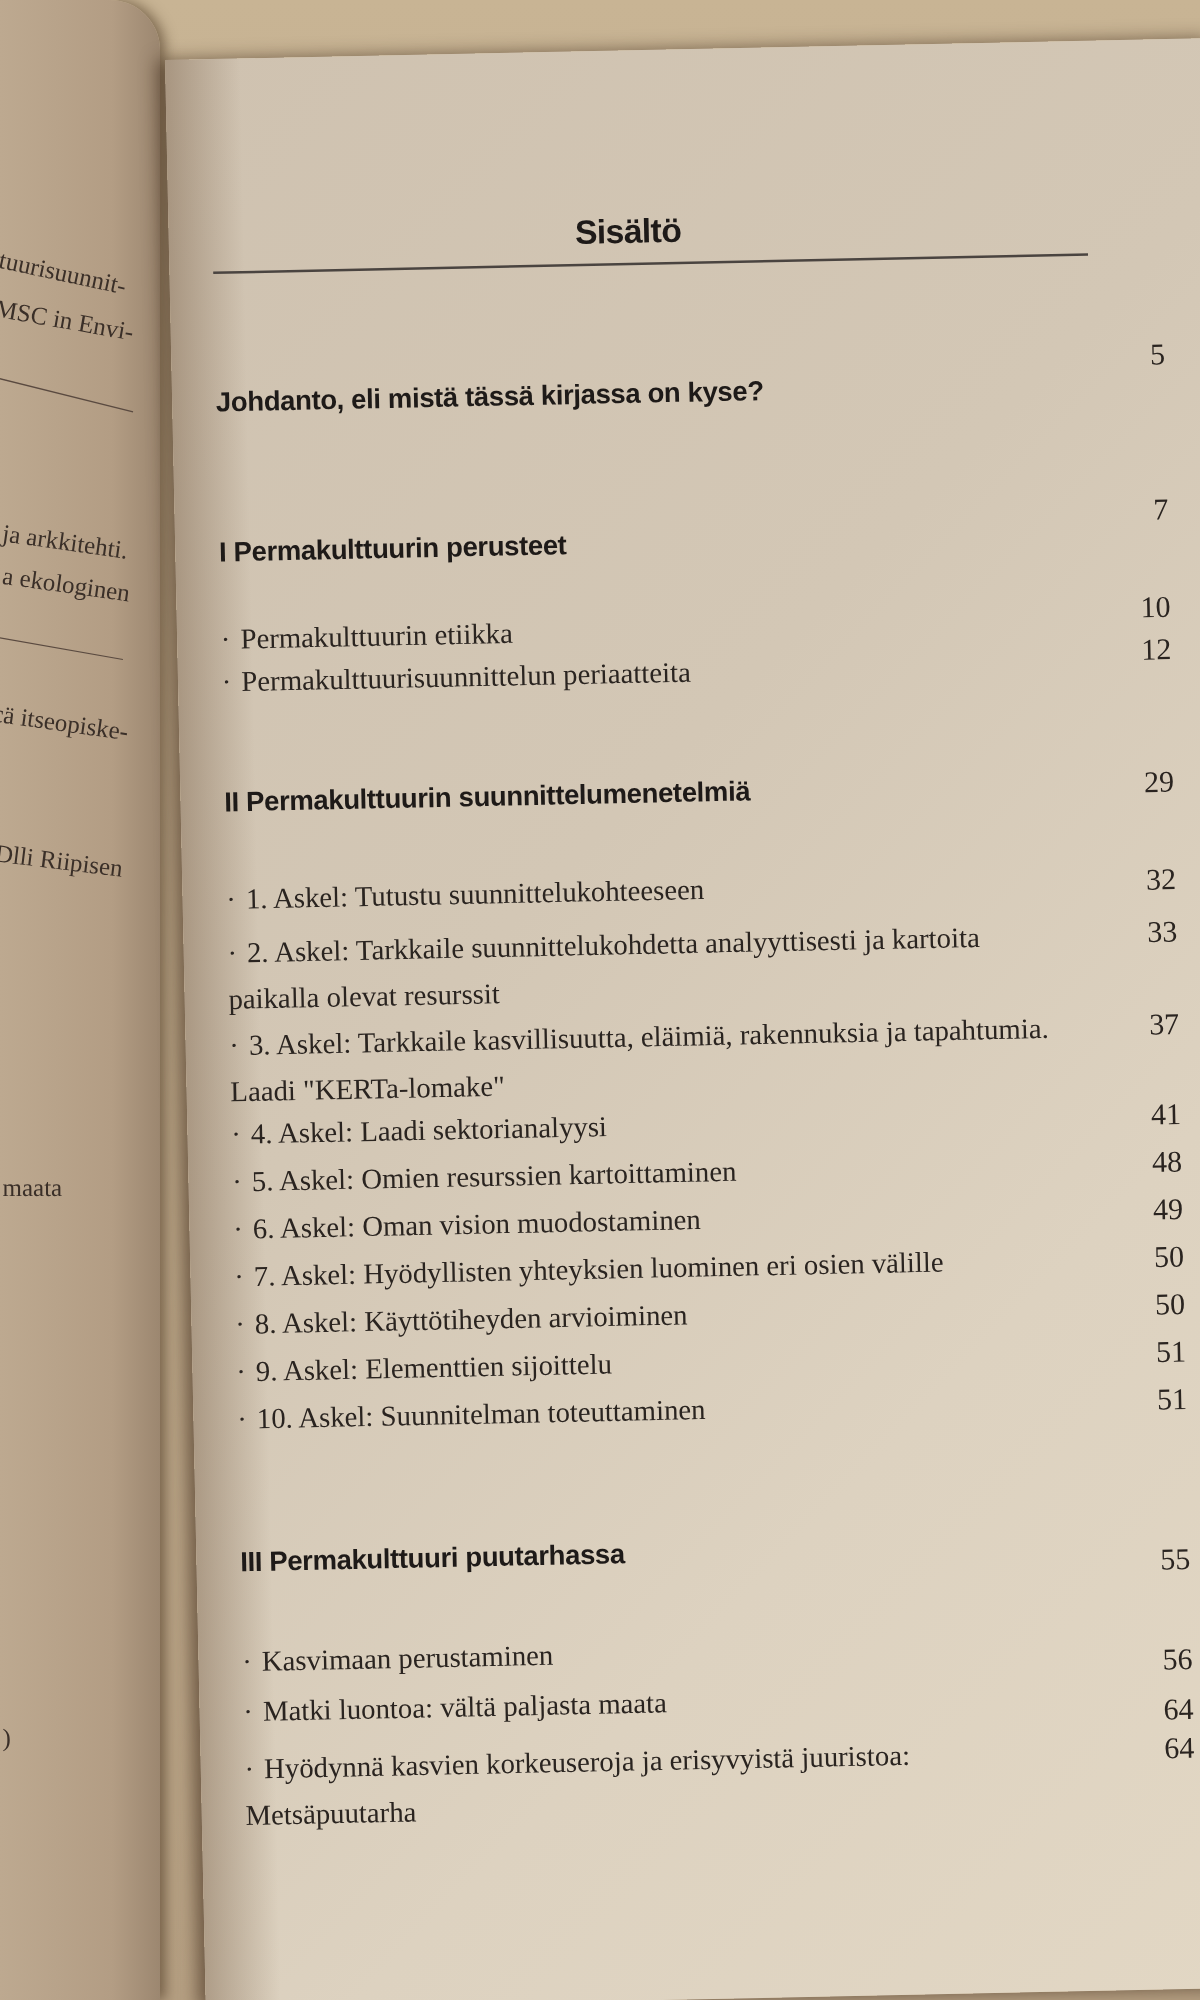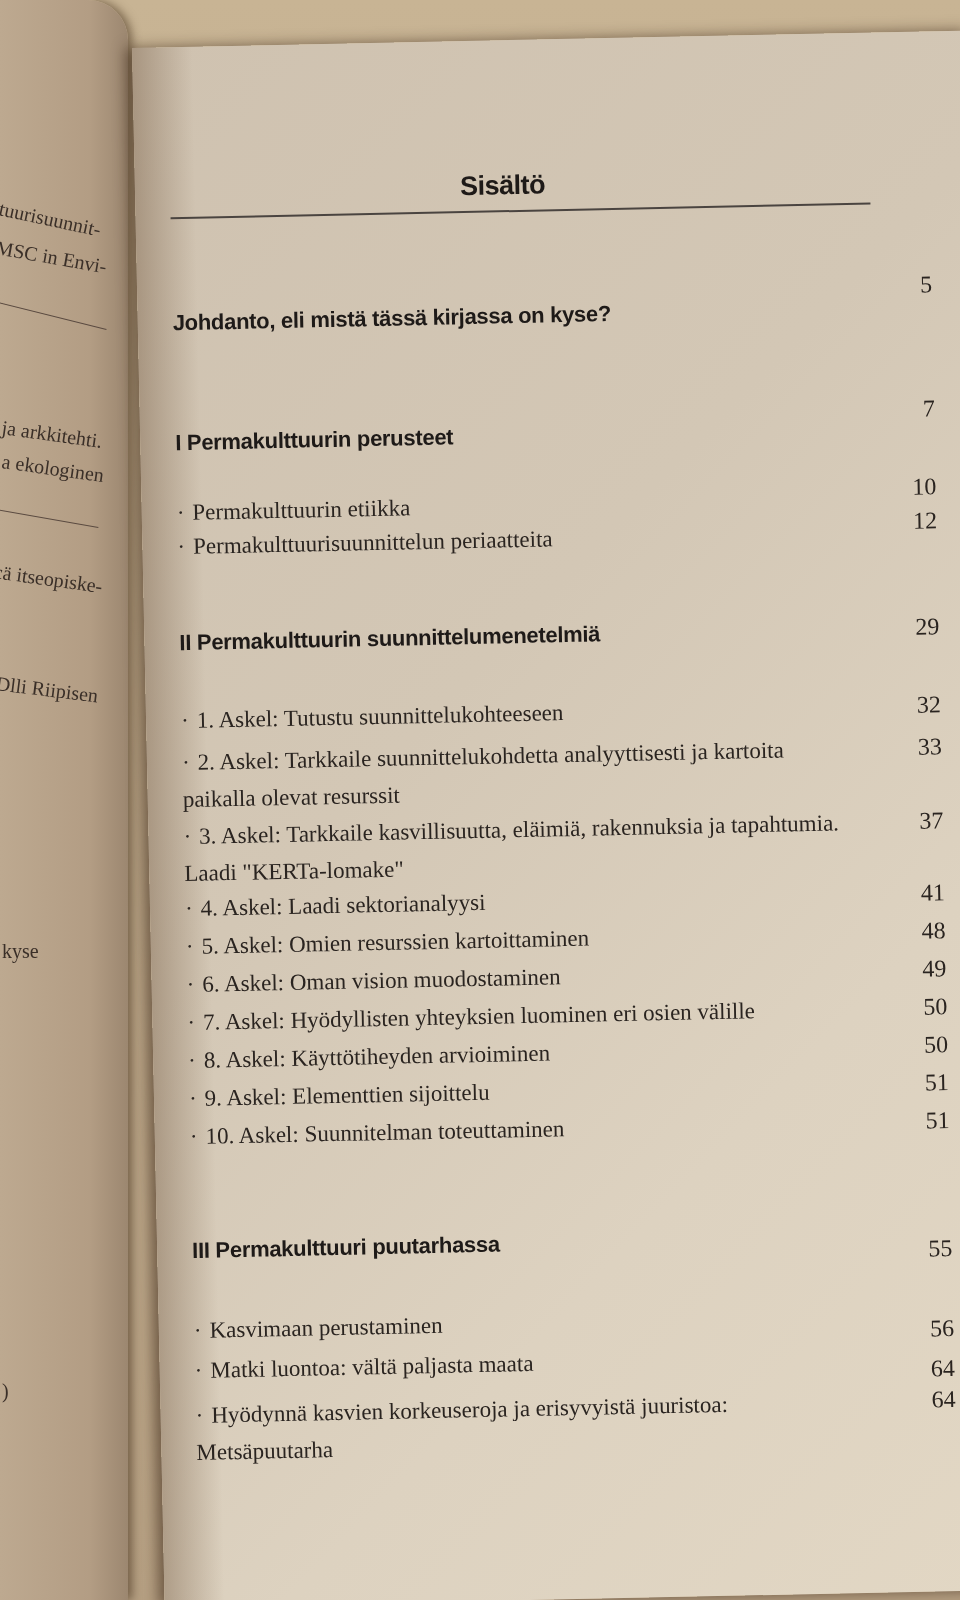--- a/index.html
+++ b/index.html
@@ -66,21 +66,21 @@
 
 <div class="left-page">
   <div class="left-line" style="left:-6px;top:196px;transform:rotate(12deg);">ttuurisuunnit-</div>
   <div class="left-line" style="left:-4px;top:236px;transform:rotate(10deg);">MSC in Envi-</div>
   <div class="left-rule" style="left:-10px;top:300px;width:120px;transform:rotate(14deg);"></div>
   <div class="left-line" style="left:2px;top:416px;transform:rotate(8deg);">ja arkkitehti.</div>
   <div class="left-line" style="left:2px;top:450px;transform:rotate(8deg);">a ekologinen</div>
   <div class="left-rule" style="left:-10px;top:508px;width:110px;transform:rotate(10deg);"></div>
   <div class="left-line" style="left:-6px;top:560px;transform:rotate(8deg);">cä itseopiske-</div>
   <div class="left-line" style="left:-4px;top:672px;transform:rotate(7deg);">Dlli Riipisen</div>
-  <div class="left-line" style="left:2px;top:940px;">kyse</div>
+  <div class="left-line" style="left:2px;top:940px;">maata</div>
   <div class="left-line" style="left:2px;top:1380px;">)</div>
 </div>
 
 <div class="right-page">
   <div class="spine-shade"></div>
 
   <div class="toc-title">Sisältö</div>
   <div class="title-rule"></div>
 
   <div style="position:absolute; left:35px; top:0; width:770px;">

